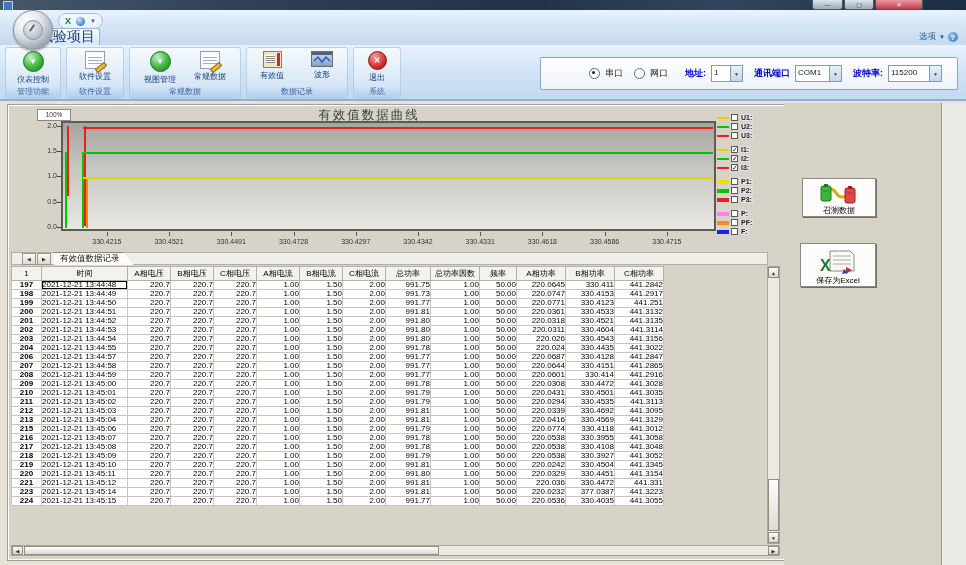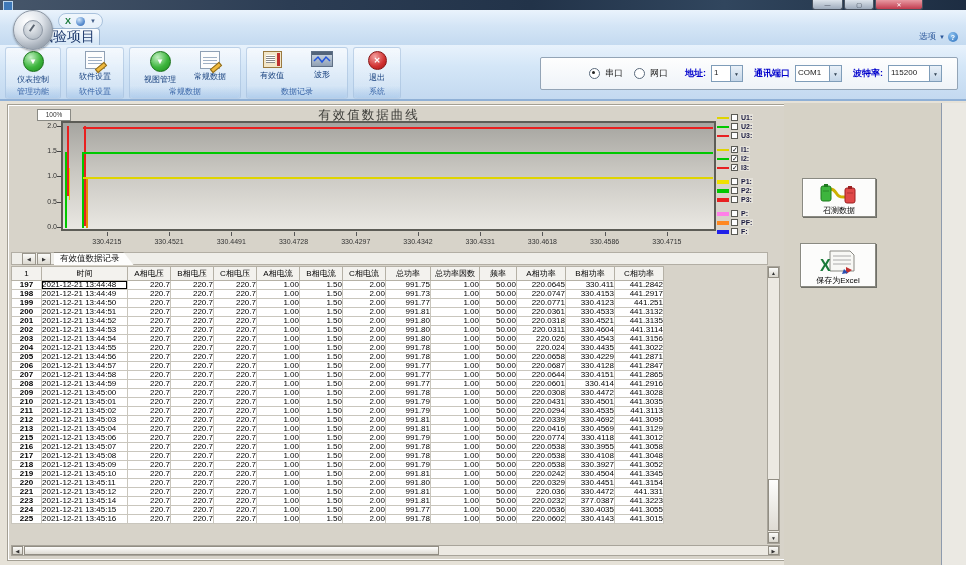--- a/index.html
+++ b/index.html
@@ -559,36 +559,20 @@
               <td class="num">1.50</td>
               <td class="num">2.00</td>
               <td class="num">991.78</td>
               <td class="num">1.00</td>
               <td class="num">50.00</td>
               <td class="num">220.024</td>
               <td class="num">330.4435</td>
               <td class="num">441.3022</td>
             </tr>
             <tr>
-              <td class="rownum">205</td>
-              <td class="tcell">2021-12-21 13:44:56</td>
-              <td class="num">220.7</td>
-              <td class="num">220.7</td>
-              <td class="num">220.7</td>
-              <td class="num">1.00</td>
-              <td class="num">1.50</td>
-              <td class="num">2.00</td>
-              <td class="num">991.78</td>
-              <td class="num">1.00</td>
-              <td class="num">50.00</td>
-              <td class="num">220.0658</td>
-              <td class="num">330.4229</td>
-              <td class="num">441.2871</td>
-            </tr>
-            <tr>
               <td class="rownum">206</td>
               <td class="tcell">2021-12-21 13:44:57</td>
               <td class="num">220.7</td>
               <td class="num">220.7</td>
               <td class="num">220.7</td>
               <td class="num">1.00</td>
               <td class="num">1.50</td>
               <td class="num">2.00</td>
               <td class="num">991.77</td>
               <td class="num">1.00</td>
@@ -845,36 +829,20 @@
               <td class="num">220.7</td>
               <td class="num">1.00</td>
               <td class="num">1.50</td>
               <td class="num">2.00</td>
               <td class="num">991.77</td>
               <td class="num">1.00</td>
               <td class="num">50.00</td>
               <td class="num">220.0536</td>
               <td class="num">330.4035</td>
               <td class="num">441.3055</td>
-            </tr>
-            <tr>
-              <td class="rownum">225</td>
-              <td class="tcell">2021-12-21 13:45:16</td>
-              <td class="num">220.7</td>
-              <td class="num">220.7</td>
-              <td class="num">220.7</td>
-              <td class="num">1.00</td>
-              <td class="num">1.50</td>
-              <td class="num">2.00</td>
-              <td class="num">991.78</td>
-              <td class="num">1.00</td>
-              <td class="num">50.00</td>
-              <td class="num">220.0602</td>
-              <td class="num">330.4143</td>
-              <td class="num">441.3015</td>
             </tr>
           </tbody>
         </table>
 
       <div id="vscroll" class="sb">
         <div class="arr up">▲</div>
         <div class="thumb"></div>
         <div class="arr down">▼</div>
       </div>
       <div id="hscroll" class="sb">

